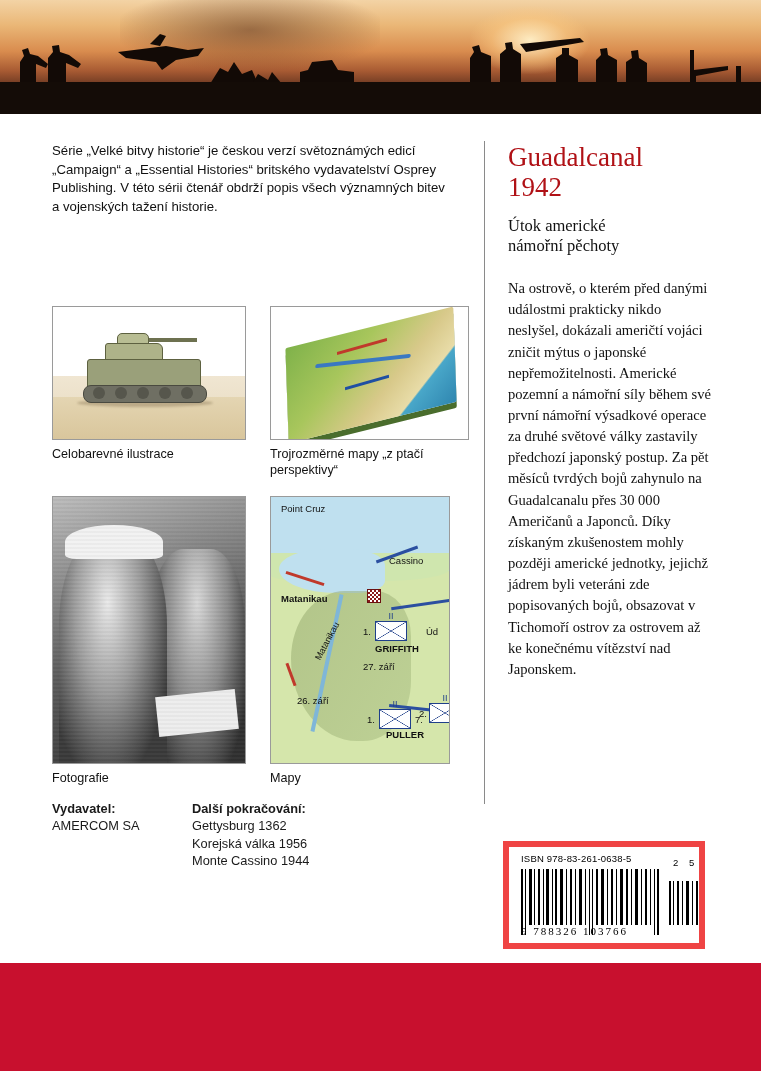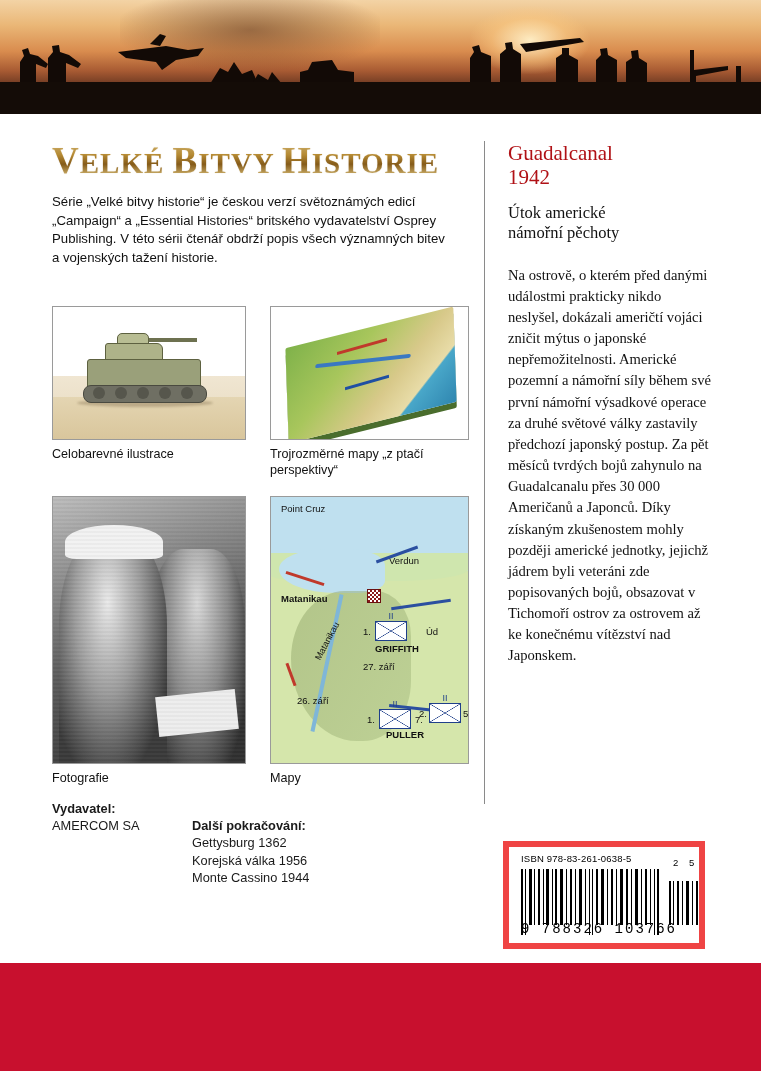--- a/index.html
+++ b/index.html
@@ -145,21 +145,21 @@
     width: 180px;
   }
 
   .f-illus { left: 0; top: 0; }
   .f-illus .frame { width: 194px; height: 134px; background: linear-gradient(to bottom,#ffffff 0%,#ffffff 52%,#f0e6d2 52%,#e6d8bc 100%); }
   .f-maps3d { left: 218px; top: 0; }
   .f-maps3d .frame { width: 199px; height: 134px; background: #ffffff; }
   .f-photo { left: 0; top: 190px; }
   .f-photo .frame { width: 194px; height: 268px; background:#2c2c2c; }
   .f-map { left: 218px; top: 190px; }
-  .f-map .frame { width: 199px; height: 268px; background: #cfe3a8; }
+  .f-map .frame { width: 180px; height: 268px; background: #cfe3a8; }
 
   
   .tank-body { position:absolute; left:34px; top:52px; width:112px; height:30px; background:#9aa07a; border:1px solid #5d6140; border-radius:3px; }
   .tank-upper { position:absolute; left:52px; top:36px; width:56px; height:20px; background:#aeb389; border:1px solid #5d6140; border-radius:3px 6px 2px 2px; }
   .tank-turret { position:absolute; left:64px; top:26px; width:30px; height:14px; background:#b8bd93; border:1px solid #5d6140; border-radius:5px 5px 2px 2px; }
   .tank-gun { position:absolute; left:92px; top:31px; width:52px; height:4px; background:#6d7150; }
   .tank-track { position:absolute; left:30px; top:78px; width:122px; height:16px; background:#6f6f63; border:1px solid #4a4a40; border-radius:8px; }
   .tank-wheel { position:absolute; top:80px; width:12px; height:12px; background:#56564c; border-radius:50%; }
   .tank-ground { position:absolute; left:0; bottom:0; width:100%; height:42px; background:linear-gradient(to bottom,#e4d5b2 0%, #d9c69c 100%); }
   .tank-shadow { position:absolute; left:24px; top:92px; width:136px; height:8px; background:rgba(90,70,40,0.28); border-radius:50%; filter: blur(1px); }
@@ -212,36 +212,36 @@
   
   .info {
     position: absolute;
     left: 52px;
     top: 686px;
     width: 420px;
     font-size: 12.8px;
     line-height: 1.35;
   }
   .info .col-a { position:absolute; left:0; top:0; width:128px; }
-  .info .col-b { position:absolute; left:140px; top:17px; width:280px; }
+  .info .col-b { position:absolute; left:140px; top:0; width:280px; }
   .info b { font-size: 12.8px; }
   .info ul { margin: 0; padding: 0; list-style: none; }
   .info li { margin: 0; }
 
   
   .right-col {
     position: absolute;
     left: 508px;
     top: 28px;
     width: 206px;
   }
   .book-title {
     font-family: "Liberation Serif", serif;
     color: #b01116;
-    font-size: 21px;
+    font-size: 27px;
     line-height: 1.12;
     margin: 0 0 14px 0;
     font-weight: normal;
   }
   .book-sub {
     font-family: "Liberation Serif", serif;
     font-size: 16.5px;
     line-height: 1.2;
     color: #111;
     margin: 0 0 22px 0;
@@ -285,24 +285,24 @@
   .addon {
     position: absolute;
     left: 160px; top: 22px;
     width: 30px; height: 56px;
   }
   .addon i { position:absolute; bottom:0; background:#000; height:44px; }
   .addon .num { position:absolute; top:-12px; left:4px; font-size:9.5px; letter-spacing:4px; color:#000; }
   .barcode-digits {
     position: absolute;
     left: 12px; bottom: 6px;
-    font-size: 14px;
+    font-size: 11px;
     letter-spacing: 2.0px;
     color: #000;
-    font-family: Liberation Mono, monospace;
+    font-family: Liberation Serif, serif;
   }
 </style>
 </head>
 <body>
 
 <div class="top-banner">
   <div class="banner-sky"></div>
   <div class="banner-sun"></div>
   <div class="banner-smoke"></div>
 
@@ -333,23 +333,20 @@
   </svg>
   <div class="banner-ground"></div>
 </div>
 
 <div class="content">
 
   <div class="divider"></div>
 
   <div class="left-col">
 
-    <div class="series-title">
-      <span><span class="cap">V</span>ELKÉ <span class="cap">B</span>ITVY <span class="cap">H</span>ISTORIE</span>
-    </div>
 
     <p class="series-desc">Série „Velké bitvy historie“ je českou verzí světoznámých edicí „Campaign“ a „Essential Histories“ britského vydavatelství Osprey Publishing. V této sérii čtenář obdrží popis všech významných bitev a vojenských tažení historie.</p>
 
     <div class="feature-grid">
 
       <div class="feat f-illus">
         <div class="frame">
           <div class="tank-ground"></div>
           <div class="tank-shadow"></div>
           <div class="tank-gun"></div>
@@ -392,21 +389,21 @@
       <div class="feat f-map">
         <div class="frame">
           <div class="bm"></div>
           <div class="bm-sea"></div>
           <div class="bm-coast"></div>
           <div class="bm-lagoon"></div>
           <div class="bm-hills"></div>
           <div class="bm-river"></div>
 
           <div class="bm-label" style="left:10px; top:6px;">Point Cruz</div>
-          <div class="bm-label" style="left:118px; top:58px;">Verdun</div>
+          <div class="bm-label" style="left:118px; top:58px;">Cassino</div>
           <div class="bm-label bold" style="left:10px; top:96px;">Matanikau</div>
           <div class="bm-town" style="left:96px; top:92px;"></div>
 
           <div class="bm-label bm-rot" style="left:42px; top:160px;">Matanikau</div>
 
           <div class="bm-arrow" style="left:104px; top:56px; width:44px; transform:rotate(-20deg);"></div>
           <div class="bm-arrow" style="left:120px; top:106px; width:60px; transform:rotate(-8deg);"></div>
           <div class="bm-arrow" style="left:118px; top:210px; width:56px; transform:rotate(6deg);"></div>
           <div class="bm-redline" style="left:14px; top:80px; width:40px; transform:rotate(18deg);"></div>
           <div class="bm-redline" style="left:8px; top:176px; width:24px; transform:rotate(70deg);"></div>

